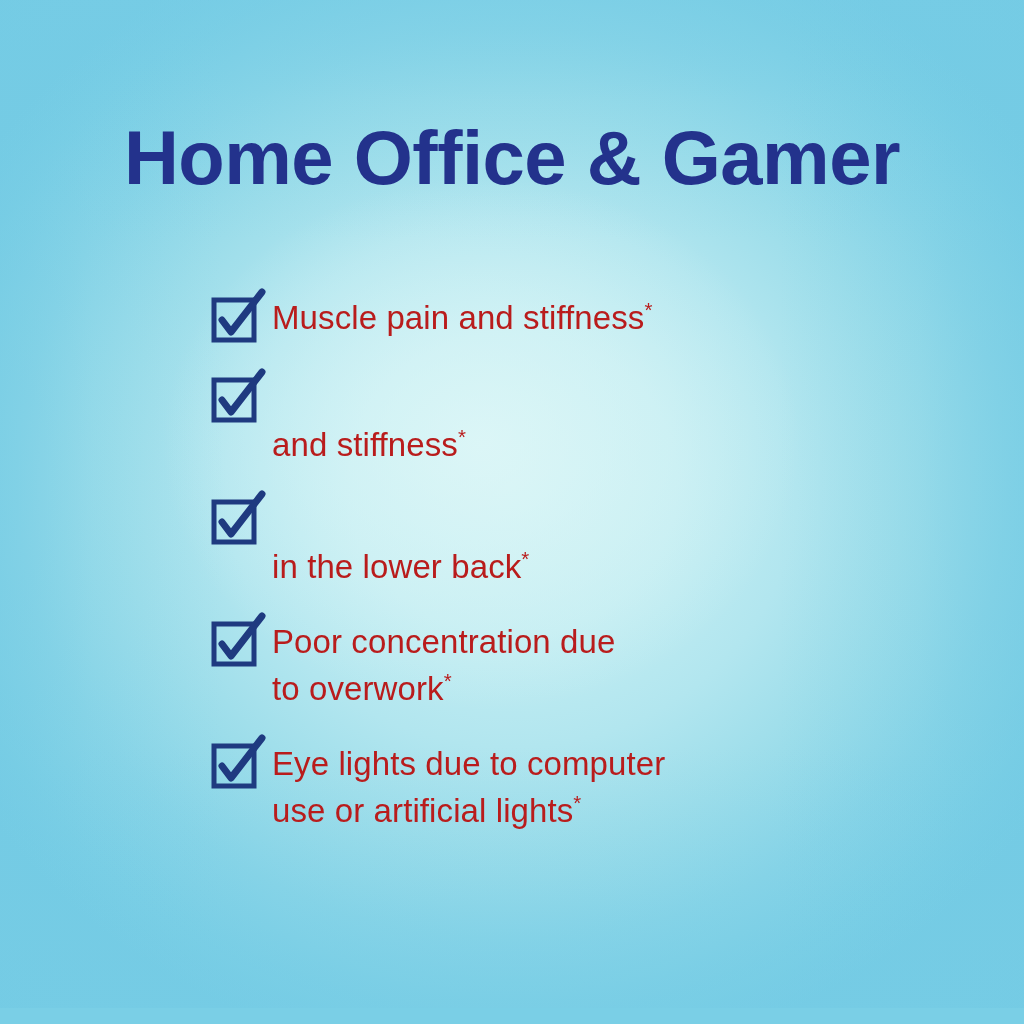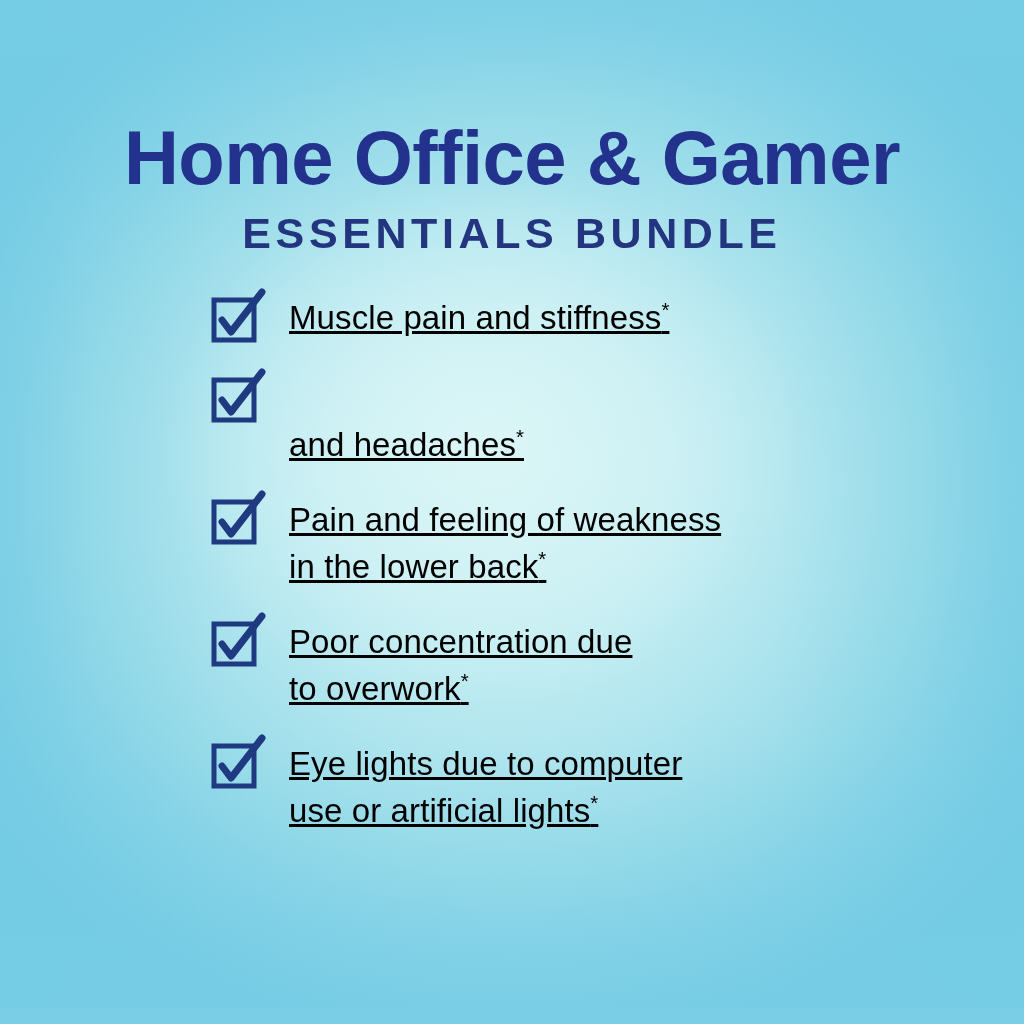--- a/index.html
+++ b/index.html
@@ -130,28 +130,27 @@
     left: -2px;
     top: -8px;
     width: 56px;
     height: 58px;
     display: block;
     overflow: visible;
   }
 
   .check-text {
     flex: 1 1 auto;
-    margin-left: 29px;
+    margin-left: 12px;
     margin-top: -2px;
     font-size: 33px;
     line-height: 47px;
     font-weight: 400;
-    color: #000000;
+    color: #b91c1c;
     letter-spacing: 0.1px;
-    text-decoration: underline;
   }
   .check-text sup {
     font-size: 0.62em;
     vertical-align: super;
     line-height: 0;
     letter-spacing: 0;
   }
 </style>
 </head>
 <body>
@@ -160,21 +159,20 @@
 
   <div class="bg-base"></div>
   <div class="bg-soft-1"></div>
   <div class="bg-soft-2"></div>
   <div class="bg-soft-3"></div>
 
   <div class="content">
 
     <div class="title">Home Office &amp; Gamer</div>
 
-    <div class="subtitle">ESSENTIALS BUNDLE</div>
 
     <div class="checklist">
 
       <div class="check-row gap-lg">
         <span class="checkbox">
           <svg viewBox="0 0 56 58" aria-hidden="true">
             <rect x="4" y="10" width="40" height="40" fill="none" stroke="#1F3A80" stroke-width="5"></rect>
             <path d="M12 30 L21 42 L52 2" fill="none" stroke="#1F3A80" stroke-width="7" stroke-linecap="round" stroke-linejoin="round"></path>
           </svg>
         </span>
@@ -185,33 +183,33 @@
 
       <div class="check-row gap-lg">
         <span class="checkbox">
           <svg viewBox="0 0 56 58" aria-hidden="true">
             <rect x="4" y="10" width="40" height="40" fill="none" stroke="#1F3A80" stroke-width="5"></rect>
             <path d="M12 30 L21 42 L52 2" fill="none" stroke="#1F3A80" stroke-width="7" stroke-linecap="round" stroke-linejoin="round"></path>
           </svg>
         </span>
         <span class="check-text">
           <br>
-          <span>and headaches</span><sup>*</sup>
-        </span>
-      </div>
-
-      <div class="check-row gap-lg">
-        <span class="checkbox">
-          <svg viewBox="0 0 56 58" aria-hidden="true">
-            <rect x="4" y="10" width="40" height="40" fill="none" stroke="#1F3A80" stroke-width="5"></rect>
-            <path d="M12 30 L21 42 L52 2" fill="none" stroke="#1F3A80" stroke-width="7" stroke-linecap="round" stroke-linejoin="round"></path>
-          </svg>
-        </span>
-        <span class="check-text">
-          <span>Pain and feeling of weakness</span><br>
+          <span>and stiffness</span><sup>*</sup>
+        </span>
+      </div>
+
+      <div class="check-row gap-lg">
+        <span class="checkbox">
+          <svg viewBox="0 0 56 58" aria-hidden="true">
+            <rect x="4" y="10" width="40" height="40" fill="none" stroke="#1F3A80" stroke-width="5"></rect>
+            <path d="M12 30 L21 42 L52 2" fill="none" stroke="#1F3A80" stroke-width="7" stroke-linecap="round" stroke-linejoin="round"></path>
+          </svg>
+        </span>
+        <span class="check-text">
+          <br>
           <span>in the lower back</span><sup>*</sup>
         </span>
       </div>
 
       <div class="check-row gap-lg">
         <span class="checkbox">
           <svg viewBox="0 0 56 58" aria-hidden="true">
             <rect x="4" y="10" width="40" height="40" fill="none" stroke="#1F3A80" stroke-width="5"></rect>
             <path d="M12 30 L21 42 L52 2" fill="none" stroke="#1F3A80" stroke-width="7" stroke-linecap="round" stroke-linejoin="round"></path>
           </svg>

